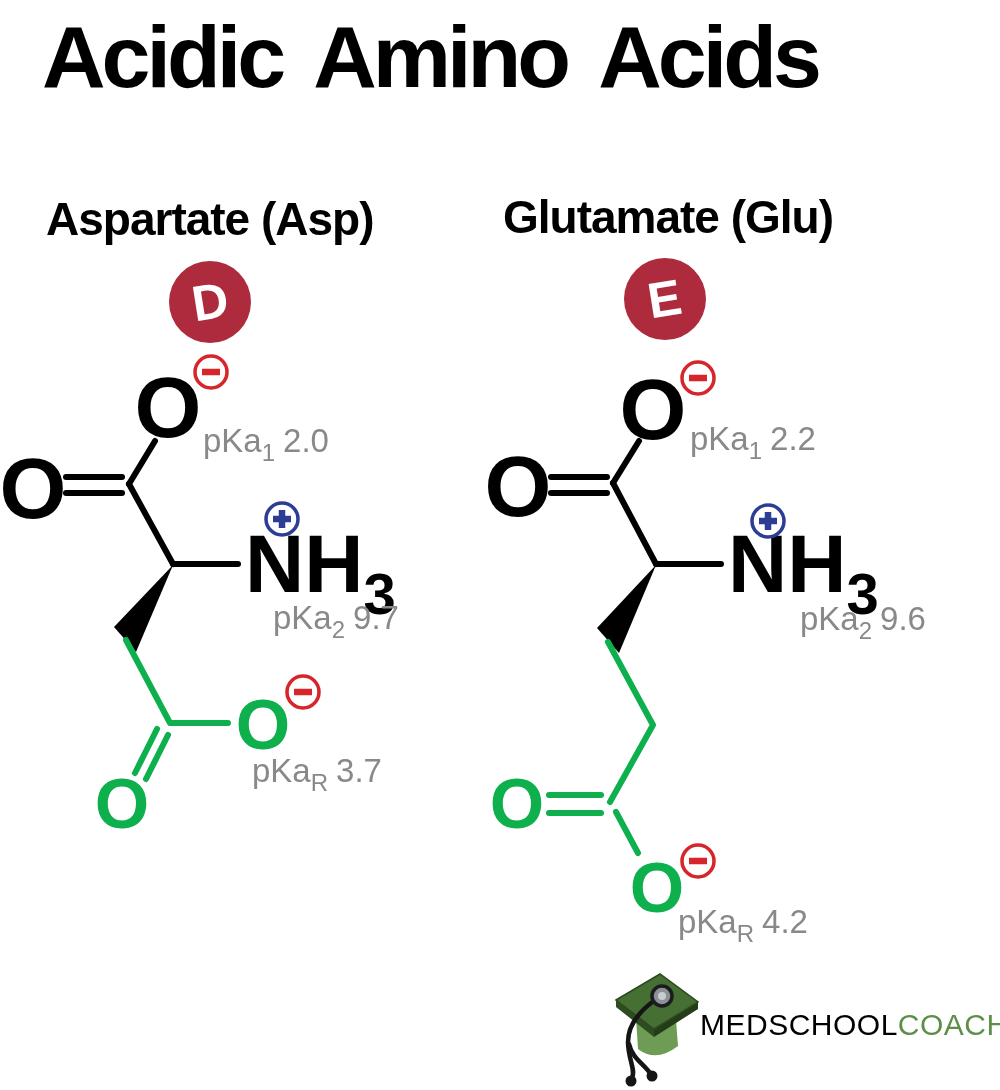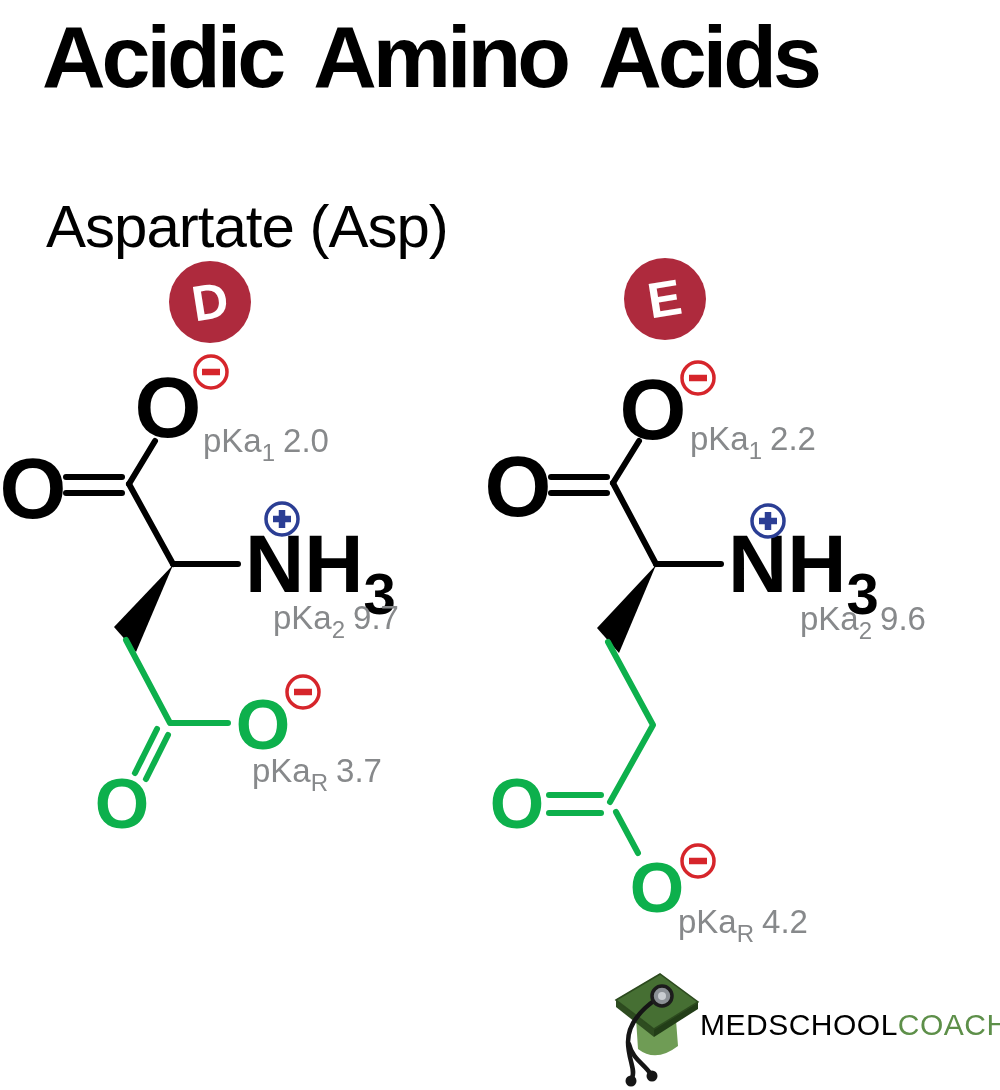--- a/index.html
+++ b/index.html
@@ -10,21 +10,21 @@
     overflow: hidden;
   }
   .stage { position: relative; width: 1000px; height: 1090px; background: #fff; }
 
   .main-title {
     position: absolute; left: 42px; top: 6px;
     font-size: 88px; font-weight: 700; color: var(--ink, #000);
     letter-spacing: -4px; word-spacing: 14px; white-space: nowrap;
   }
   .mol-title {
-    position: absolute; font-size: 60px; font-weight: 400;
+    position: absolute; font-size: 46px; font-weight: 700;
     color: var(--ink, #000); letter-spacing: -1px; white-space: nowrap;
   }
   .mol-title.asp { left: 46px; top: 192px; }
   .mol-title.glu { left: 503px; top: 190px; }
 
   .badge {
     position: absolute; width: 82px; height: 82px; border-radius: 50%;
     background: var(--crimson, #ae2a3d); color: #fff;
     display: flex; align-items: center; justify-content: center;
     font-size: 50px; font-weight: 700;
@@ -68,20 +68,21 @@
   .logo-text .green { font-weight: 400; color: var(--logo-green, #5d8f49); }
 </style>
 </head>
 <body>
 
 <div class="stage">
 
   <div class="main-title">Acidic Amino Acids</div>
 
   <div class="mol-title asp">Aspartate (Asp)</div>
+  <div class="mol-title glu">Glutamate (Glu)</div>
 
   <div class="badge d">
     <span>D</span>
   </div>
   <div class="badge e">
     <span>E</span>
   </div>
 
   <svg class="structures" width="1000" height="1090" viewBox="0 0 1000 1090">
 

